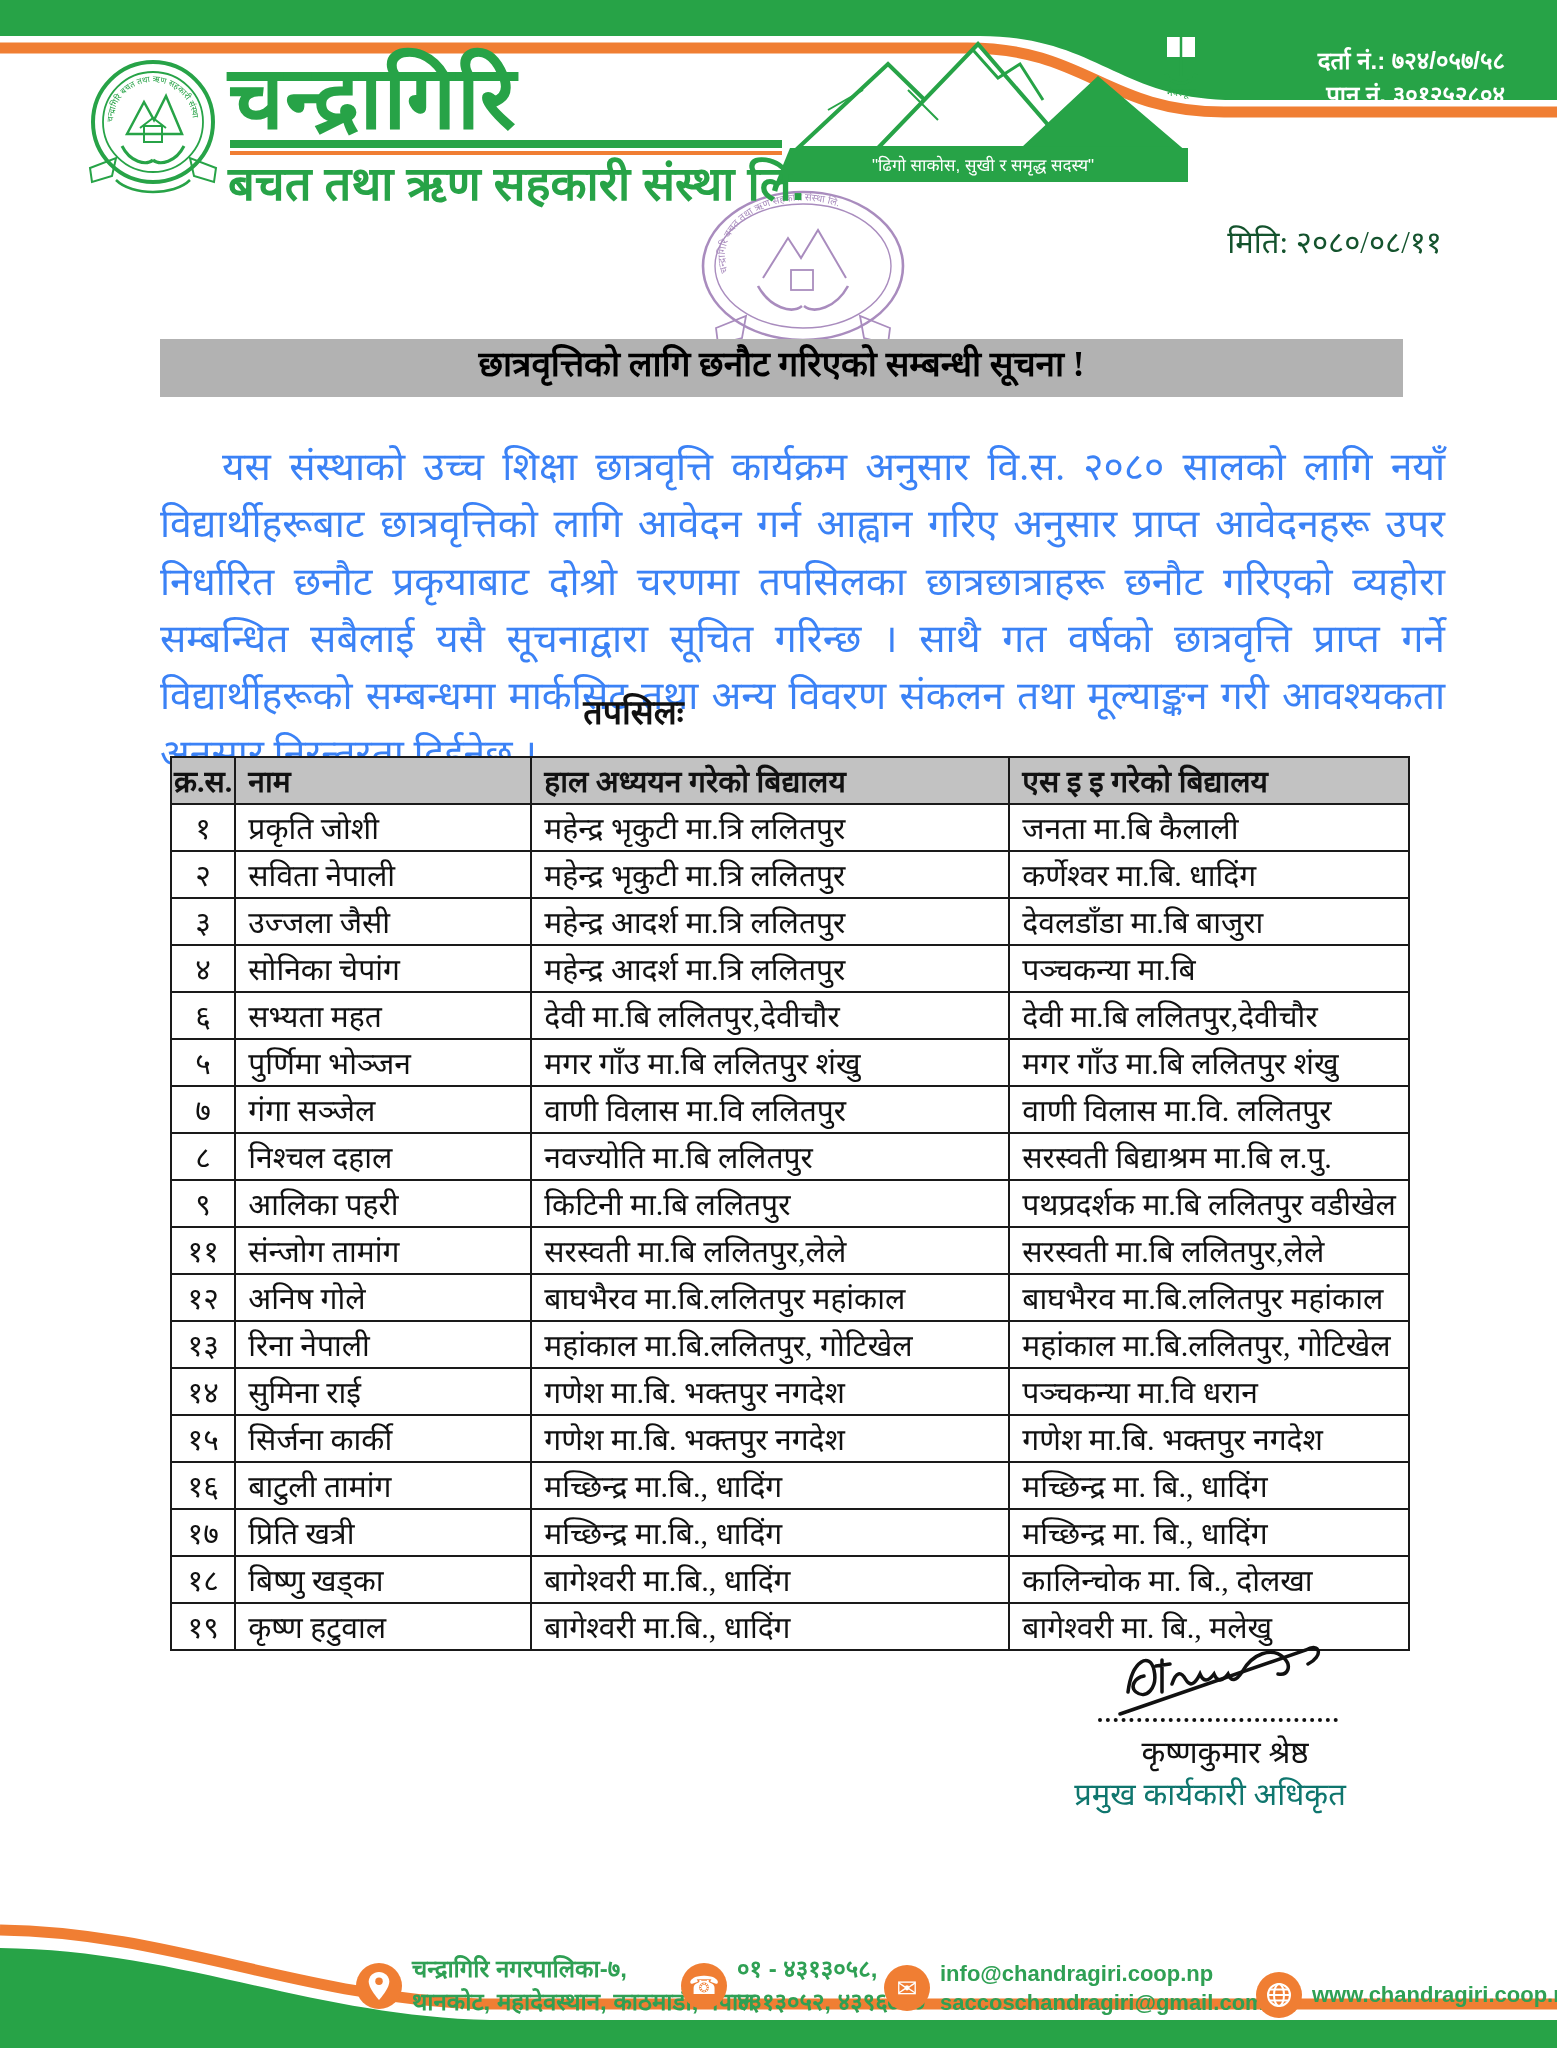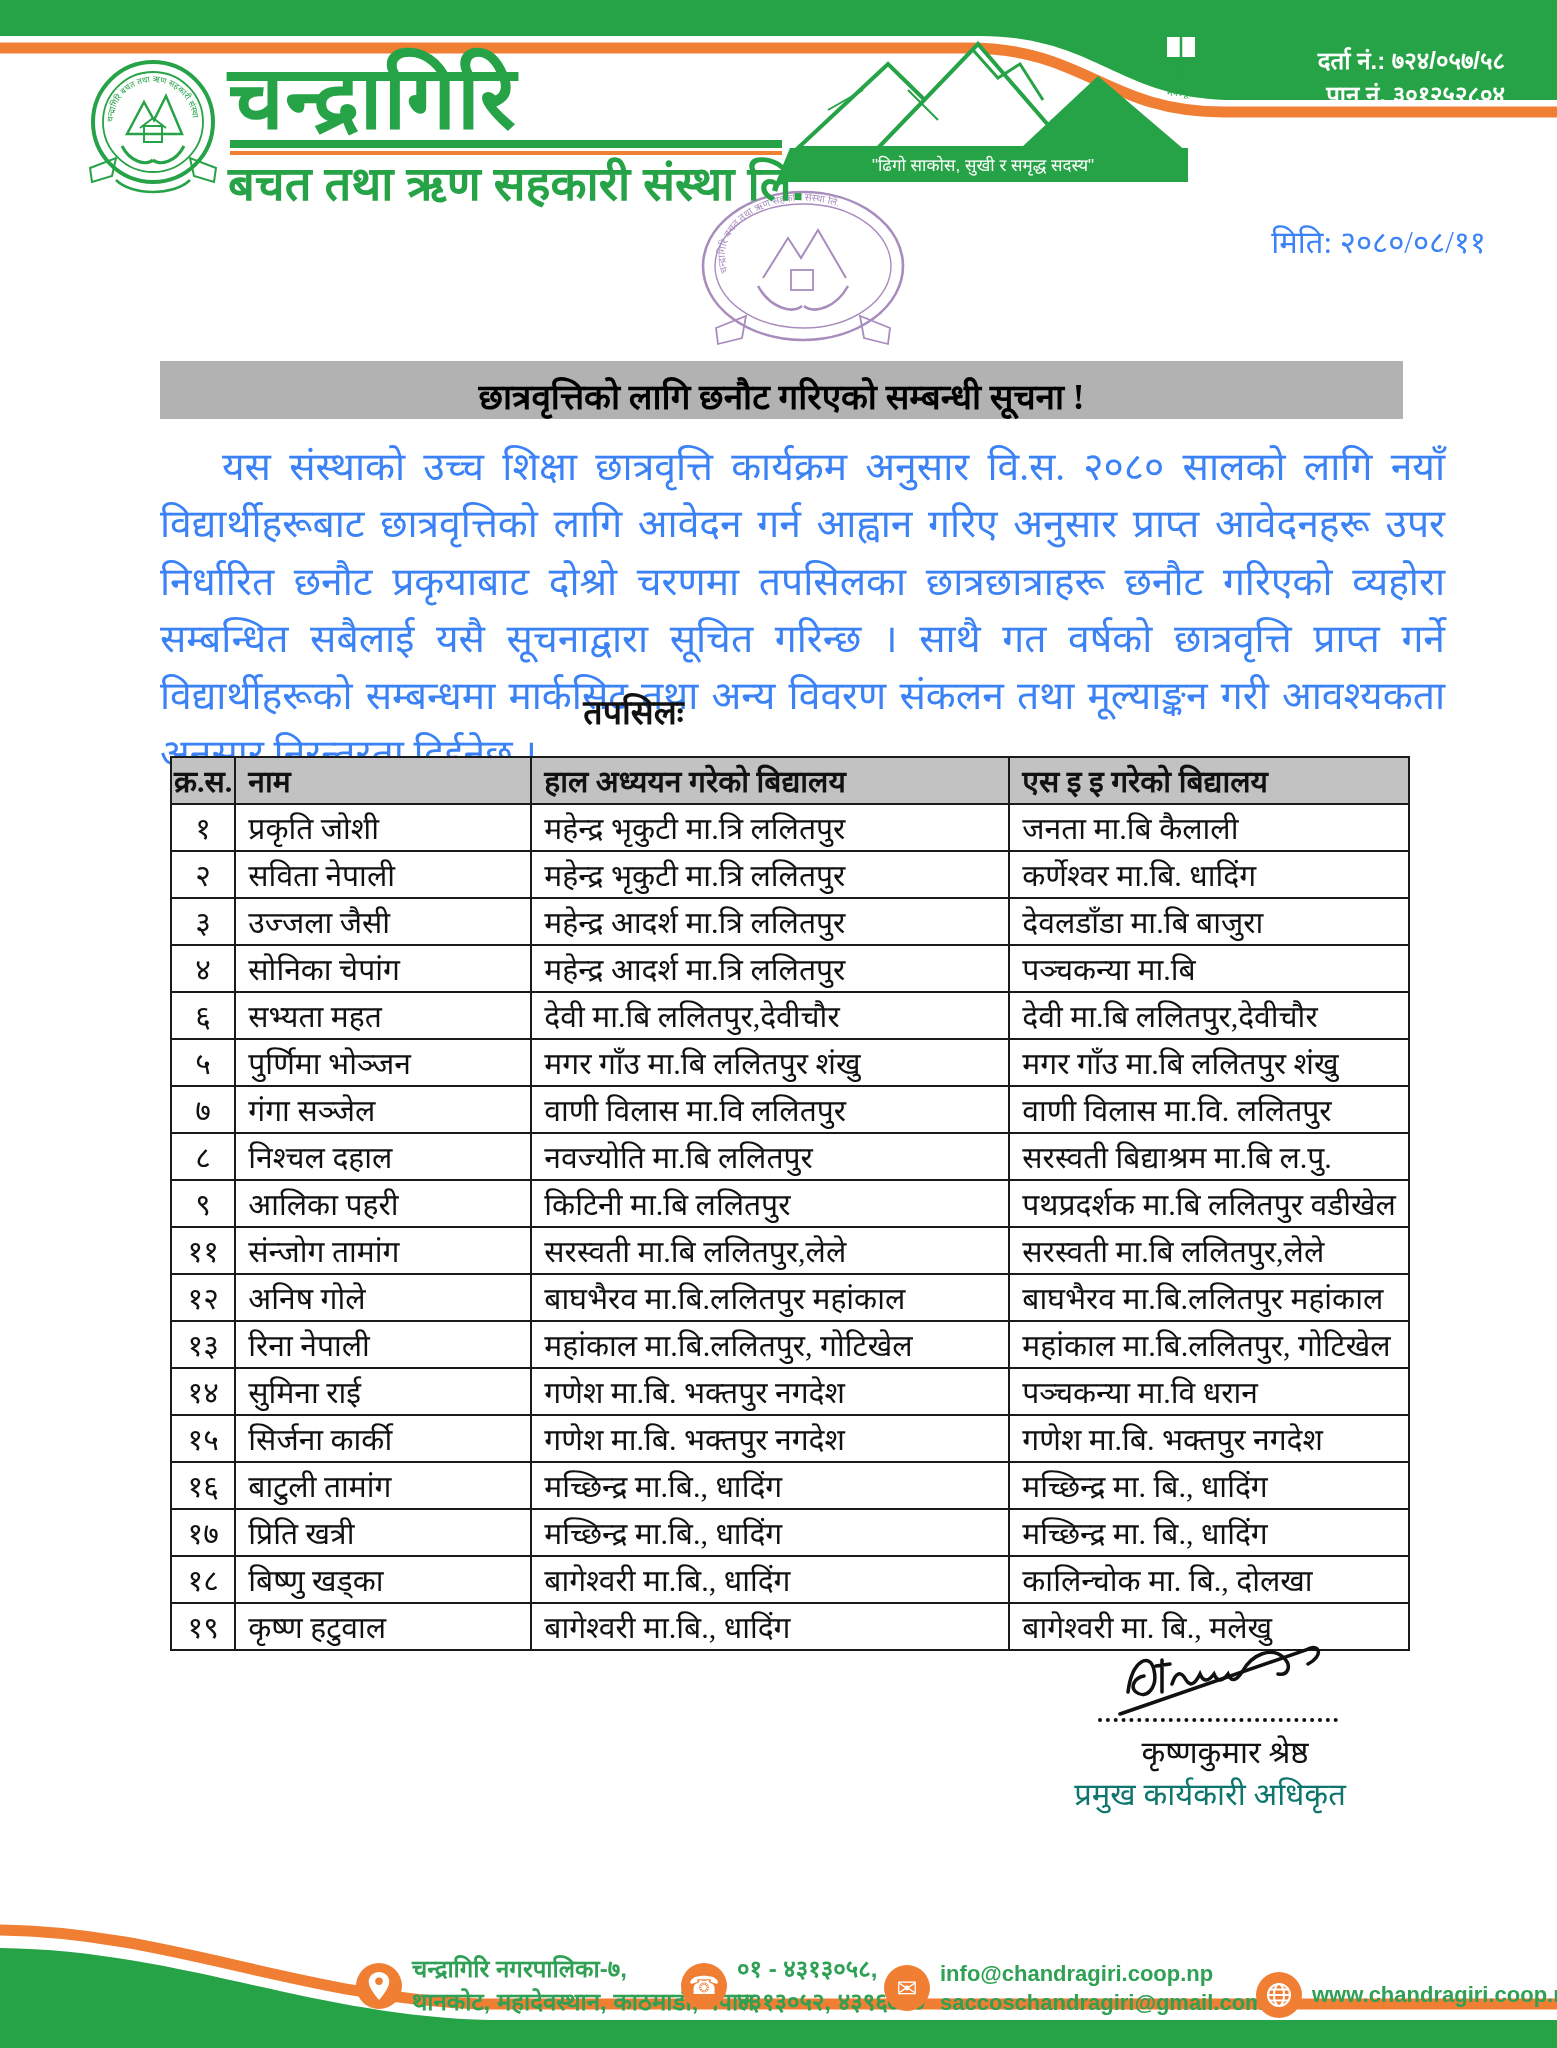--- a/index.html
+++ b/index.html
@@ -13,26 +13,26 @@
   
   .regblock { right:52px; top:16px; text-align:right; color:#fff;
     font-family:"Liberation Sans", sans-serif; font-weight:bold;
     font-size:24px; line-height:1.4; z-index:3;margin-top:28px; }
   .brand { left:228px; top:34px; color:#27A347; font-weight:bold;
     font-size:88px; font-family:Liberation Serif, serif; letter-spacing:1px; z-index:2;}
   .brand-bar-green { left:230px; top:140px; width:552px; height:8px; background:#27A347; z-index:2;}
   .brand-bar-orange { left:230px; top:151px; width:552px; height:4px; background:#F07E33; z-index:2;}
   .orgname { left:228px; top:150px; color:#27A347; font-weight:bold;
     font-size:47px; font-family:"Liberation Sans", sans-serif; z-index:2;}
-  .dateline { left:1156px; top:220px; width:330px; text-align:right;
-    font-size:31px; color:#3b82f6; }
-
-  
-  .titlebar { left:160px; top:361px; width:1243px; height:58px;
-    background:#b2b2b2; display:flex; align-items:flex-end; justify-content:center; }
+  .dateline { left:1112px; top:220px; width:330px; text-align:right;
+    font-size:31px; color:#14532d; }
+
+  
+  .titlebar { left:160px; top:339px; width:1243px; height:58px;
+    background:#b2b2b2; display:flex; align-items:flex-start; justify-content:center; }
   .titlebar span { font-size:35px; font-weight:bold; color:#000; }
   .bodytext { left:160px; top:438px; width:1285px; font-size:39px;
     line-height:1.47; text-align:justify; color:#3b82f6; text-indent:62px; }
   .tapsil { left:0; top:688px; width:1267px; text-align:center;
     font-size:34px; font-weight:bold; color:#111; }
 
   
   table.notice-table { left:170px; top:756px; position:absolute;
     border-collapse:collapse; table-layout:fixed; }
   .notice-table th, .notice-table td {

